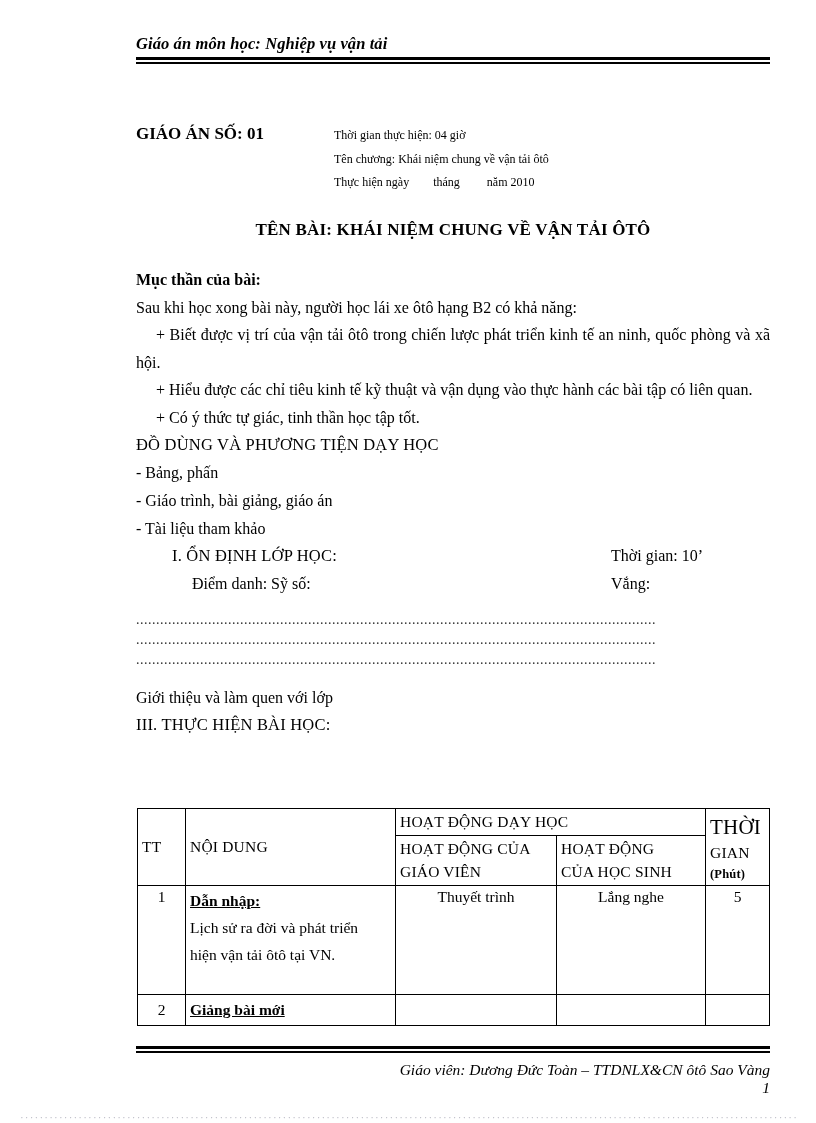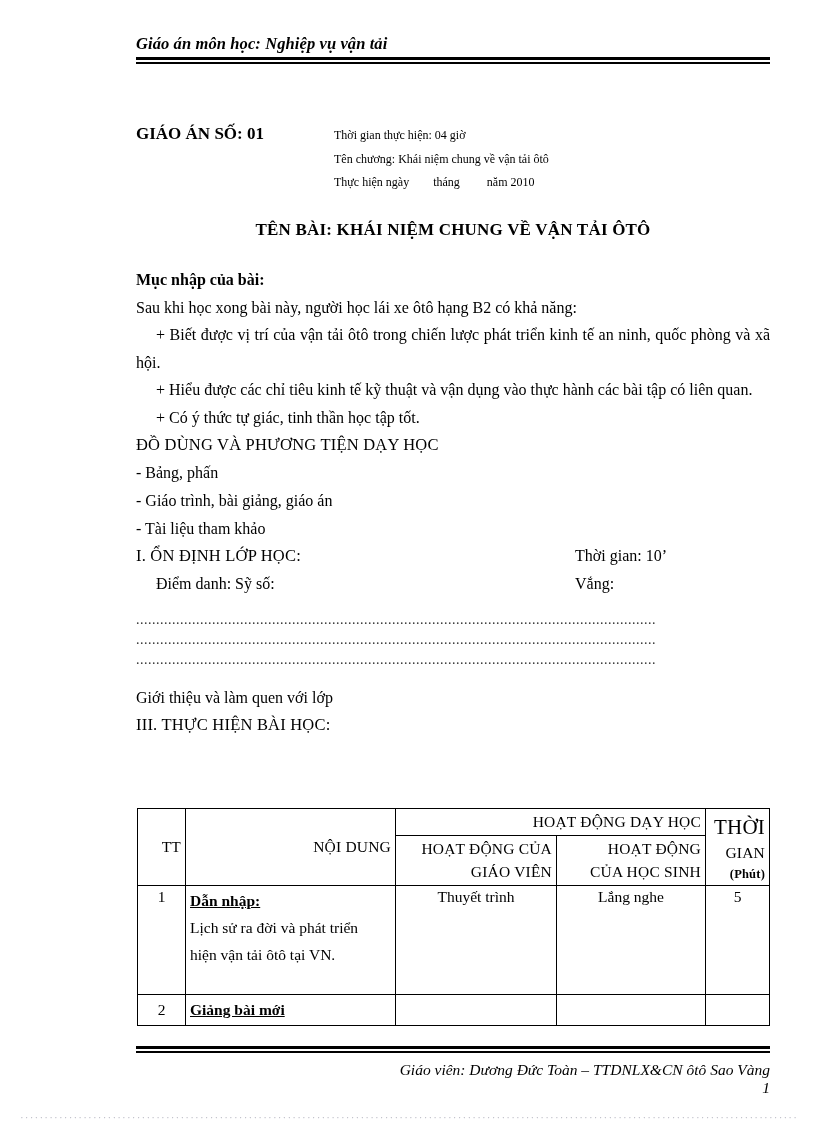--- a/index.html
+++ b/index.html
@@ -98,21 +98,21 @@
     text-indent: 20px;
   }
   .b-head {
     font-size: 16.5px;
     letter-spacing: 0.2px;
   }
   .b-split {
     display: flex;
     line-height: 1.72;
   }
-  .b-split > .left { flex: 0 0 439px; white-space: nowrap; }
+  .b-split > .left { flex: 0 0 439px; white-space: nowrap; margin-left: 36px; }
   .b-split > .right { white-space: nowrap; }
 
   .dots-line {
     height: 20px;
     line-height: 20px;
     overflow: hidden;
     color: #333;
     font-size: 14px;
     letter-spacing: 0.5px;
     white-space: nowrap;
@@ -131,21 +131,21 @@
     table-layout: fixed;
     font-size: 15.5px;
   }
   table.plan th, table.plan td {
     border: 1px solid #000;
     padding: 2px 4px;
     vertical-align: top;
     font-weight: normal;
   }
   table.plan th {
-    text-align: right;
+    text-align: left;
     vertical-align: middle;
     line-height: 1.45;
     letter-spacing: 0.2px;
   }
   .col-tt    { width: 48px; }
   .col-nd    { width: 210px; }
   .col-gv    { width: 161px; }
   .col-hs    { width: 149px; }
   .col-tg    { width: 64px; }
 
@@ -220,21 +220,21 @@
     </div>
     <div class="title-row">
       <div class="lesson-no"></div>
       <div class="title-right">Thực hiện ngày        tháng         năm 2010</div>
     </div>
     <div class="main-title">TÊN BÀI: KHÁI NIỆM CHUNG VỀ VẬN TẢI ÔTÔ</div>
   </div>
 
   <div class="body-block">
 
-    <div class="b-line b-bold">Mục nhập của bài:</div>
+    <div class="b-line b-bold">Mục thần của bài:</div>
     <div class="b-line">Sau khi học xong bài này, người học lái xe ôtô hạng B2 có khả năng:</div>
     <div class="b-line wrap b-indent">+ Biết được vị trí của vận tải ôtô trong chiến lược phát triển kinh tế an ninh, quốc phòng và xã hội.</div>
     <div class="b-line wrap b-indent">+ Hiểu được các chỉ tiêu kinh tế kỹ thuật và vận dụng vào thực hành các bài tập có liên quan.</div>
     <div class="b-line b-indent">+ Có ý thức tự giác, tinh thần học tập tốt.</div>
 
     <div class="b-line b-head">ĐỒ DÙNG VÀ PHƯƠNG TIỆN DẠY HỌC</div>
     <div class="b-line">- Bảng, phấn</div>
     <div class="b-line">- Giáo trình, bài giảng, giáo án</div>
     <div class="b-line">- Tài liệu tham khảo</div>
 

